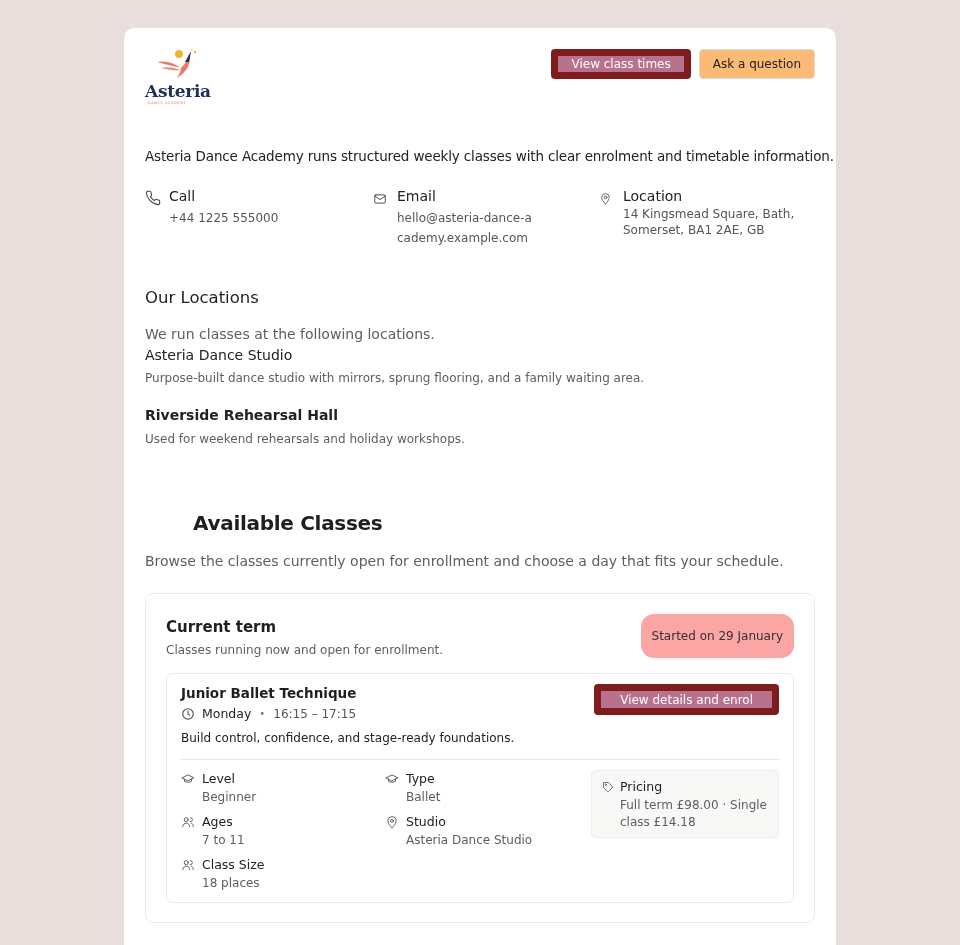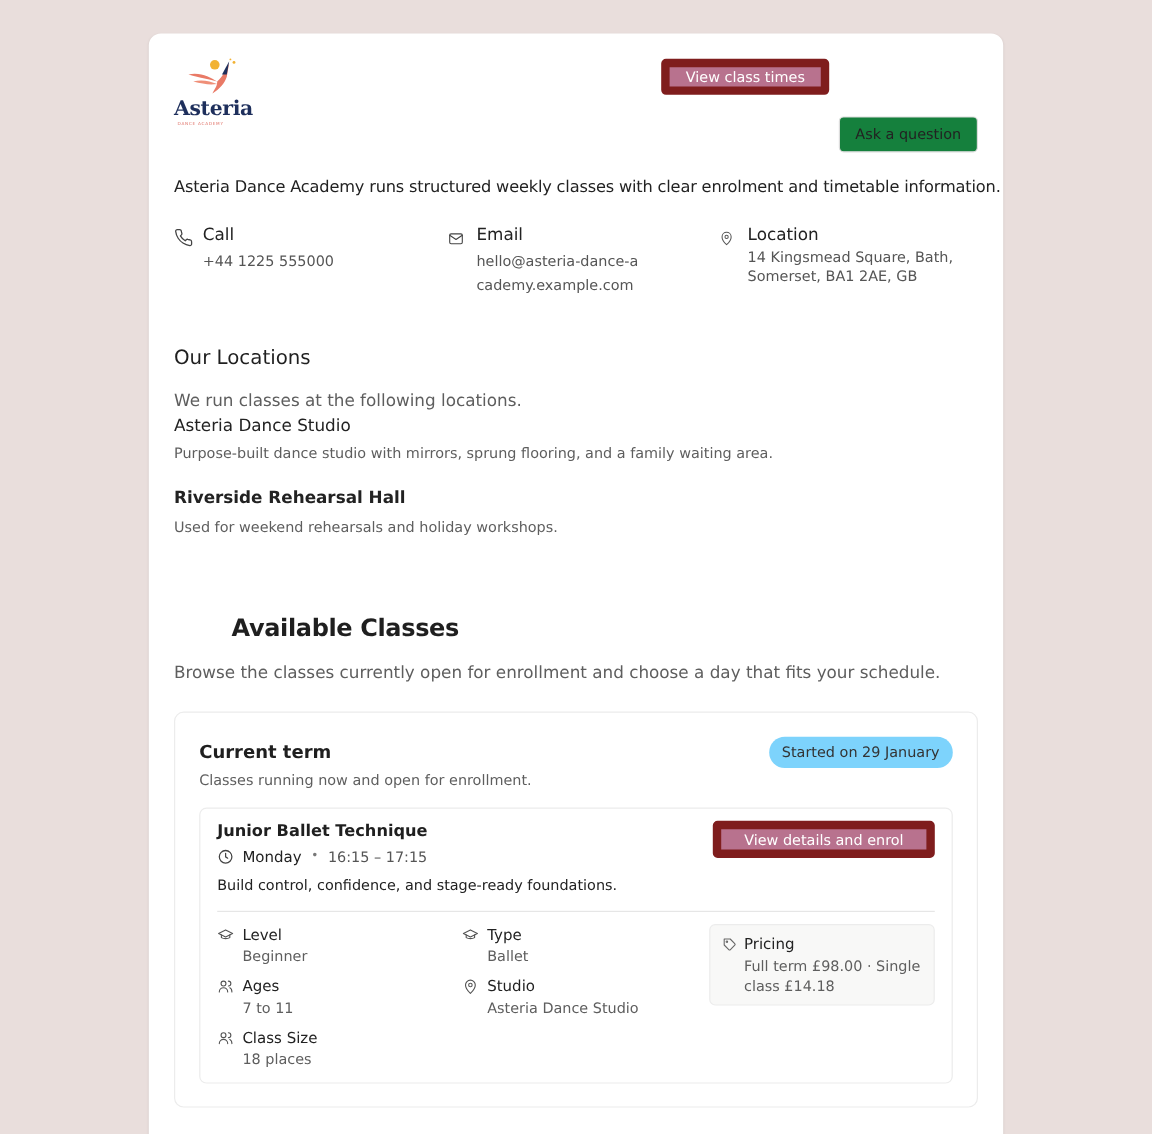--- a/index.html
+++ b/index.html
@@ -36,21 +36,21 @@
     .header-actions {
       position: absolute; right: 0; top: 1px; display: flex; gap: 8px;
     }
     .btn {
       height: 30px; padding: 0 13px; border-radius: 4px;
       font-family: "DejaVu Sans", sans-serif; font-size: 12px;
       display: inline-flex; align-items: center; justify-content: center;
       cursor: pointer; white-space: nowrap;
     }
     .btn-primary { background: #b8728e; color: #ffffff; border: 7px solid #7f1d1d; }
-    .btn-secondary { background: #15803d; color: #222; border: 1px solid #dcdcdc; margin-top: 48px; }
+    .btn-secondary { background: #fdba74; color: #222; border: 1px solid #dcdcdc; }
 
     .intro {
       position: absolute; left: 21px; top: 120px;
       font-size: 13.5px; color: #222; letter-spacing: -0.15px;
     }
     .contact-row {
       position: absolute; left: 21px; top: 160px; width: 670px; height: 70px;
     }
     .contact {
       position: absolute; top: 0;
@@ -83,22 +83,22 @@
       border: 1px solid #ececec; border-radius: 8px; background: #fff;
     }
     .term-title {
       position: absolute; left: 20px; top: 24px;
       font-size: 15px; font-weight: bold; color: #1f1f1f;
     }
     .term-sub {
       position: absolute; left: 20px; top: 49px; font-size: 12px; color: #5e5e5e;
     }
     .term-badge {
-      position: absolute; right: 20px; top: 20px; height: 26px; padding: 0 11px;
-      background: #7dd3fc; border-radius: 13px;
+      position: absolute; right: 20px; top: 20px; height: 44px; padding: 0 11px;
+      background: #fca5a5; border-radius: 13px;
       display: flex; align-items: center; font-size: 12px; color: #333;
     }
 
     .class-card {
       position: absolute; left: 20px; top: 79px; width: 628px; height: 230px;
       border: 1px solid #ececec; border-radius: 6px; background: #fff;
     }
     .class-name {
       position: absolute; left: 14px; top: 11px; font-size: 13.5px; font-weight: bold; color: #1f1f1f;
     }

